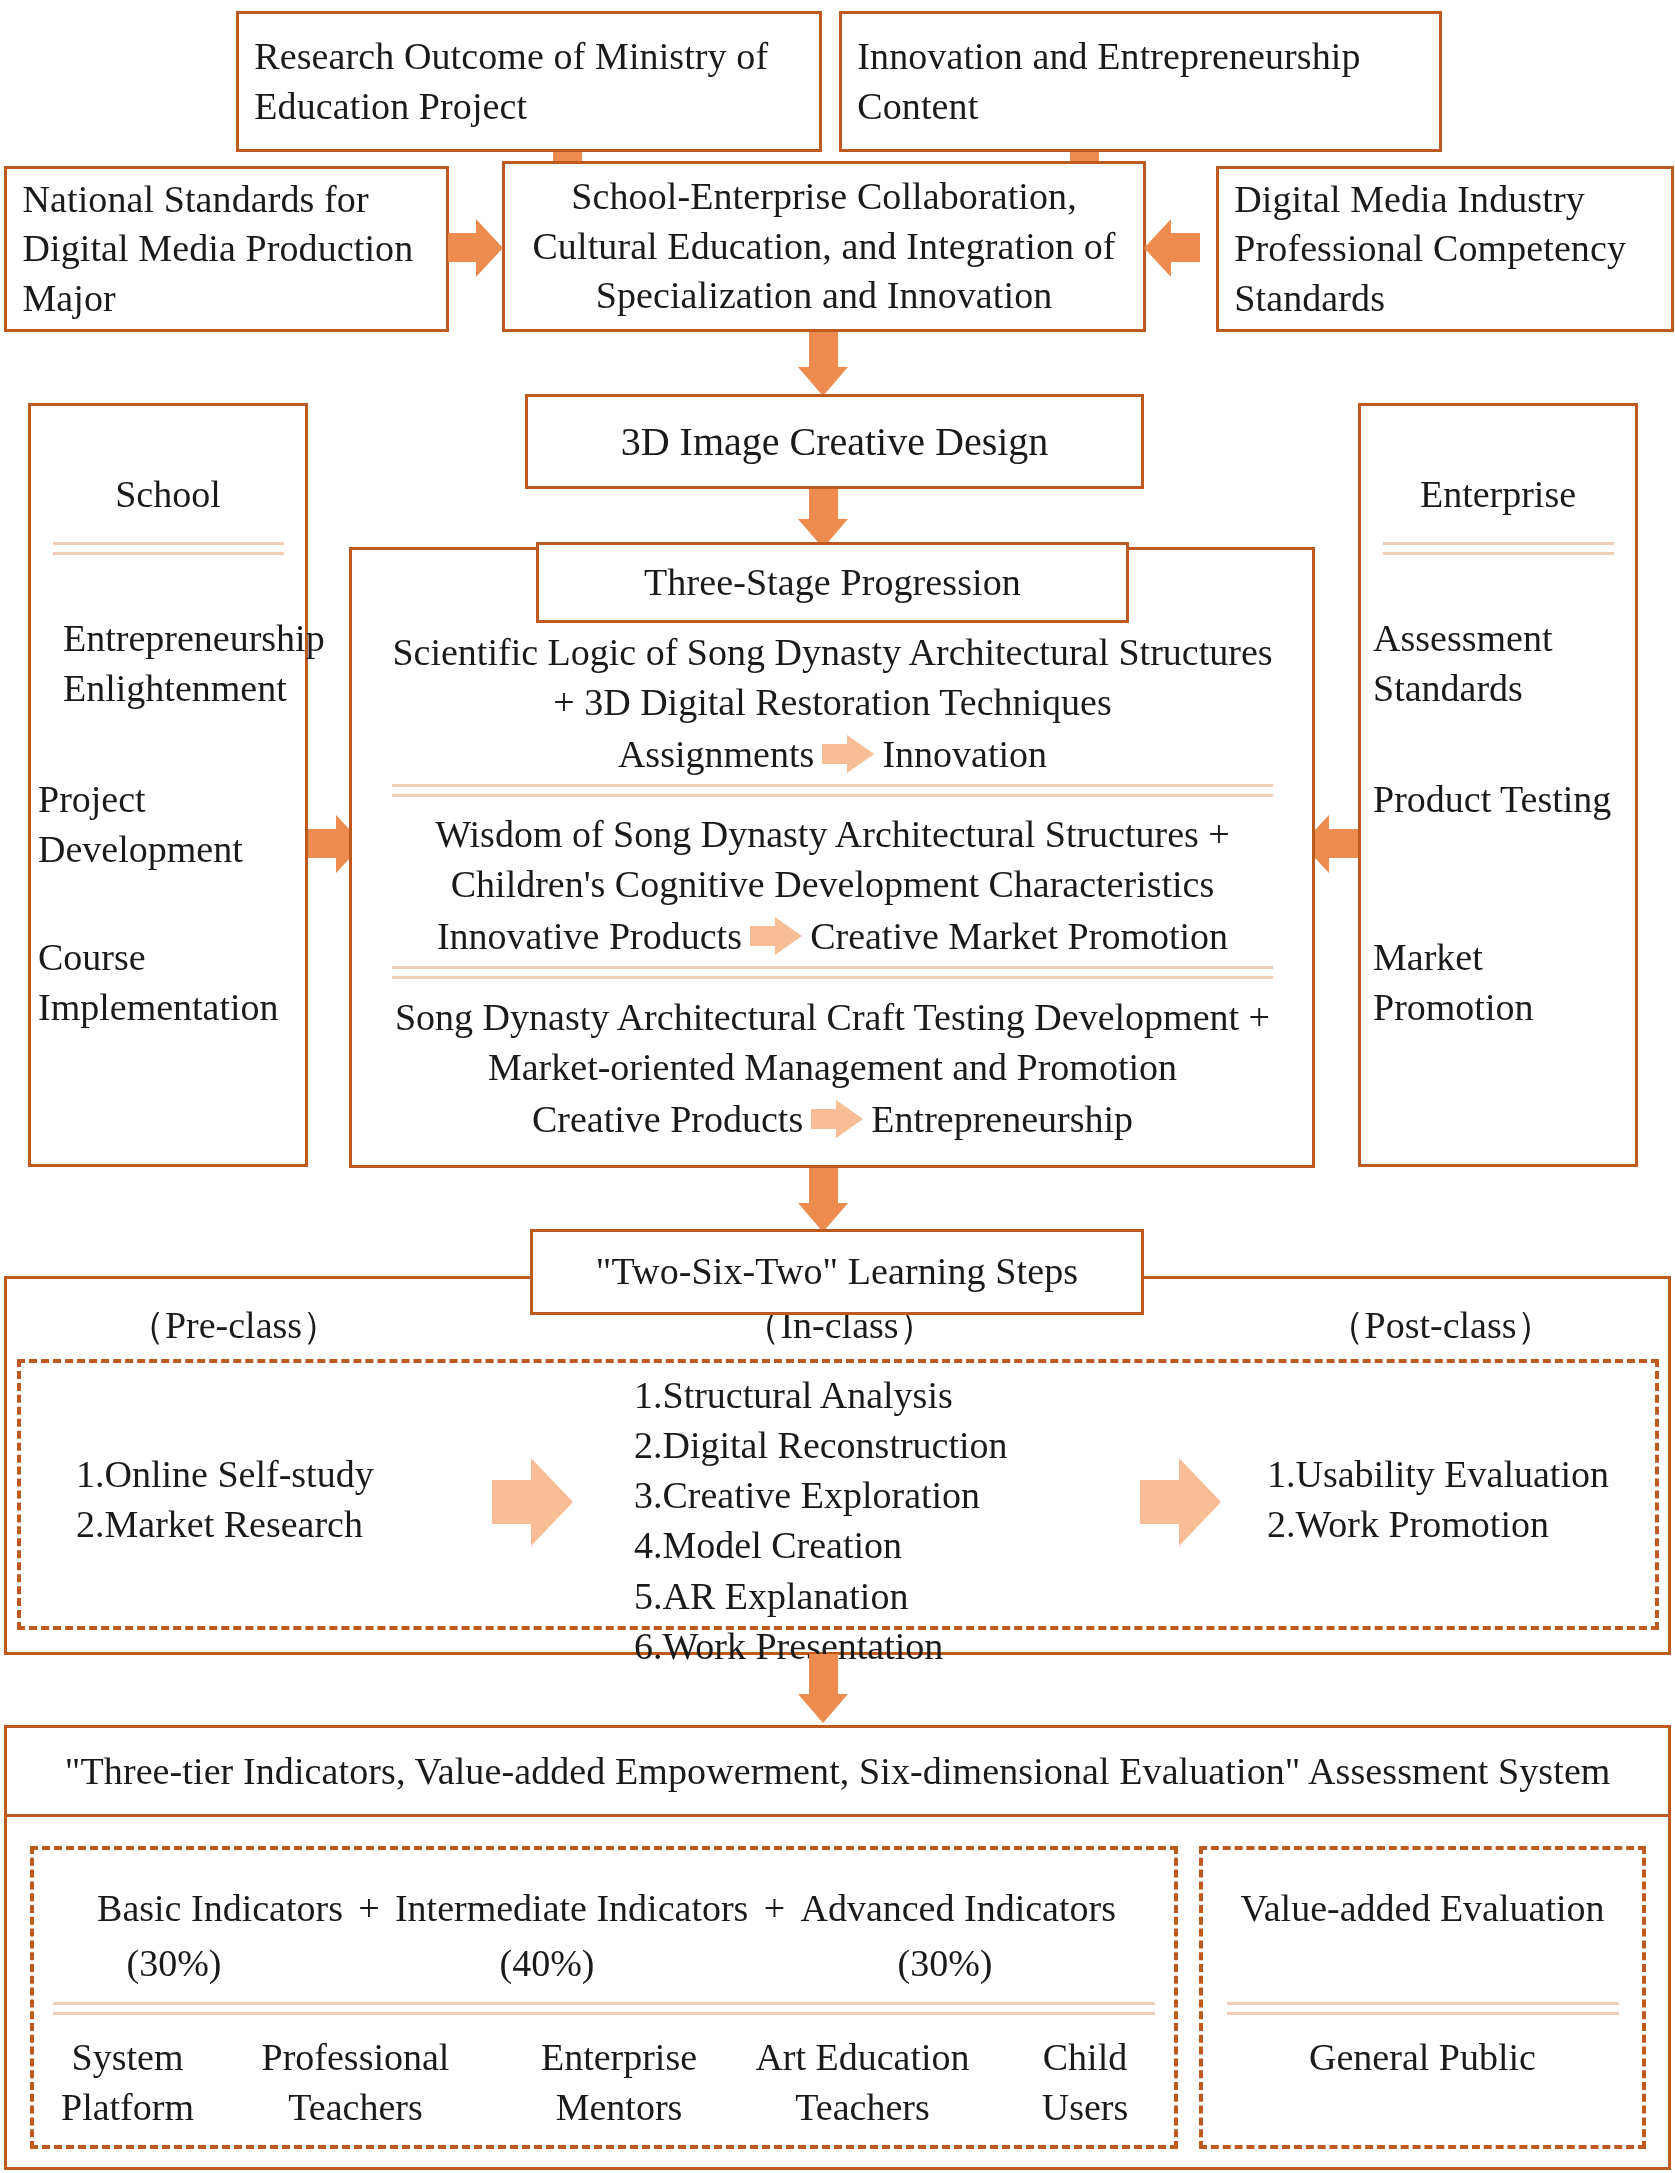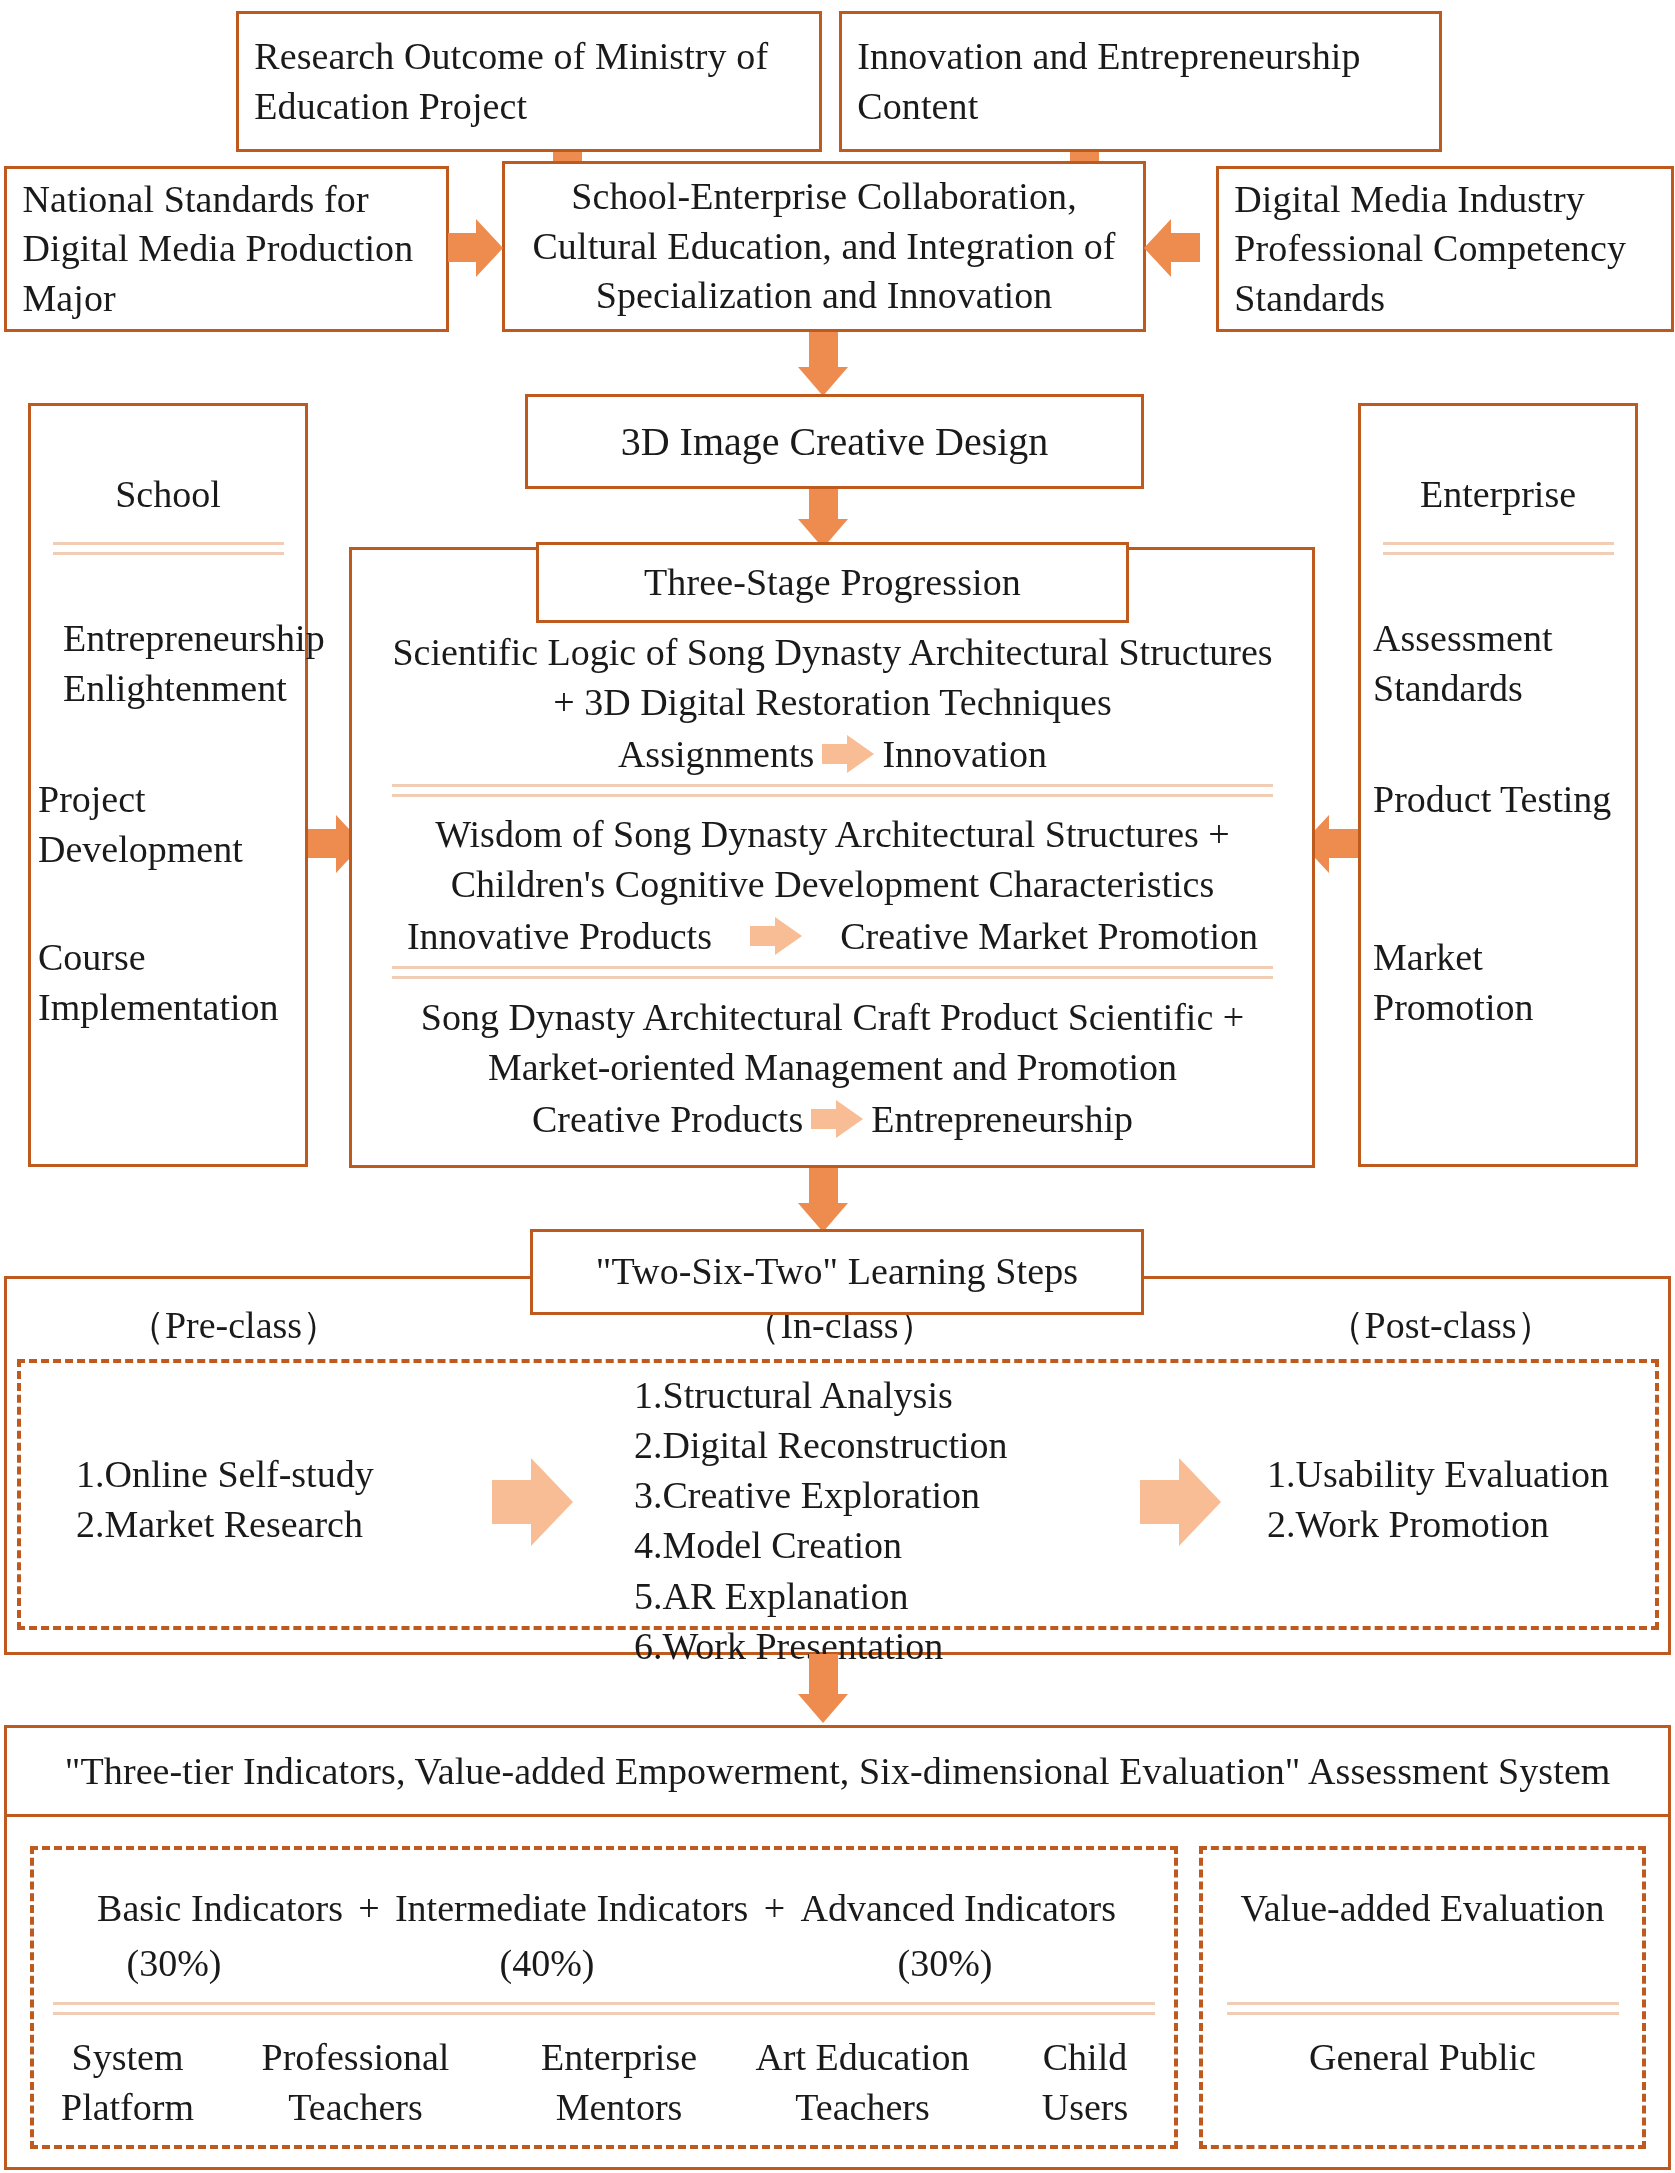--- a/index.html
+++ b/index.html
@@ -199,31 +199,31 @@
     <span>Assignments</span>
     <span class="lite-arrow">
         <span class="s"></span>
         <span class="h"></span>
       </span>
     <span>Innovation</span>
   </div>
   <div class="dsep" style="left:392px; top:784px; width:881px; height:12.7px;"></div>
 
   <div class="stk" style="left:375px; top:809px; width:915px;">Wisdom of Song Dynasty Architectural Structures + Children's Cognitive Development Characteristics</div>
-  <div class="row" style="left:375px; top:914px; width:915px;gap:30px;">
+  <div class="row" style="left:375px; top:914px; width:915px;">
     <span>Innovative Products</span>
     <span class="lite-arrow">
         <span class="s"></span>
         <span class="h"></span>
       </span>
     <span>Creative Market Promotion</span>
   </div>
   <div class="dsep" style="left:392px; top:966px; width:881px; height:12.7px;"></div>
 
-  <div class="stk" style="left:375px; top:992px; width:915px;">Song Dynasty Architectural Craft Product Scientific + Market-oriented Management and Promotion</div>
+  <div class="stk" style="left:375px; top:992px; width:915px;">Song Dynasty Architectural Craft Testing Development + Market-oriented Management and Promotion</div>
   <div class="row" style="left:375px; top:1097px; width:915px;">
     <span>Creative Products</span>
     <span class="lite-arrow">
         <span class="s"></span>
         <span class="h"></span>
       </span>
     <span>Entrepreneurship</span>
   </div>
 
   <div class="arrow" style="left:798px; top:1168px; width:51px; height:64px;">

